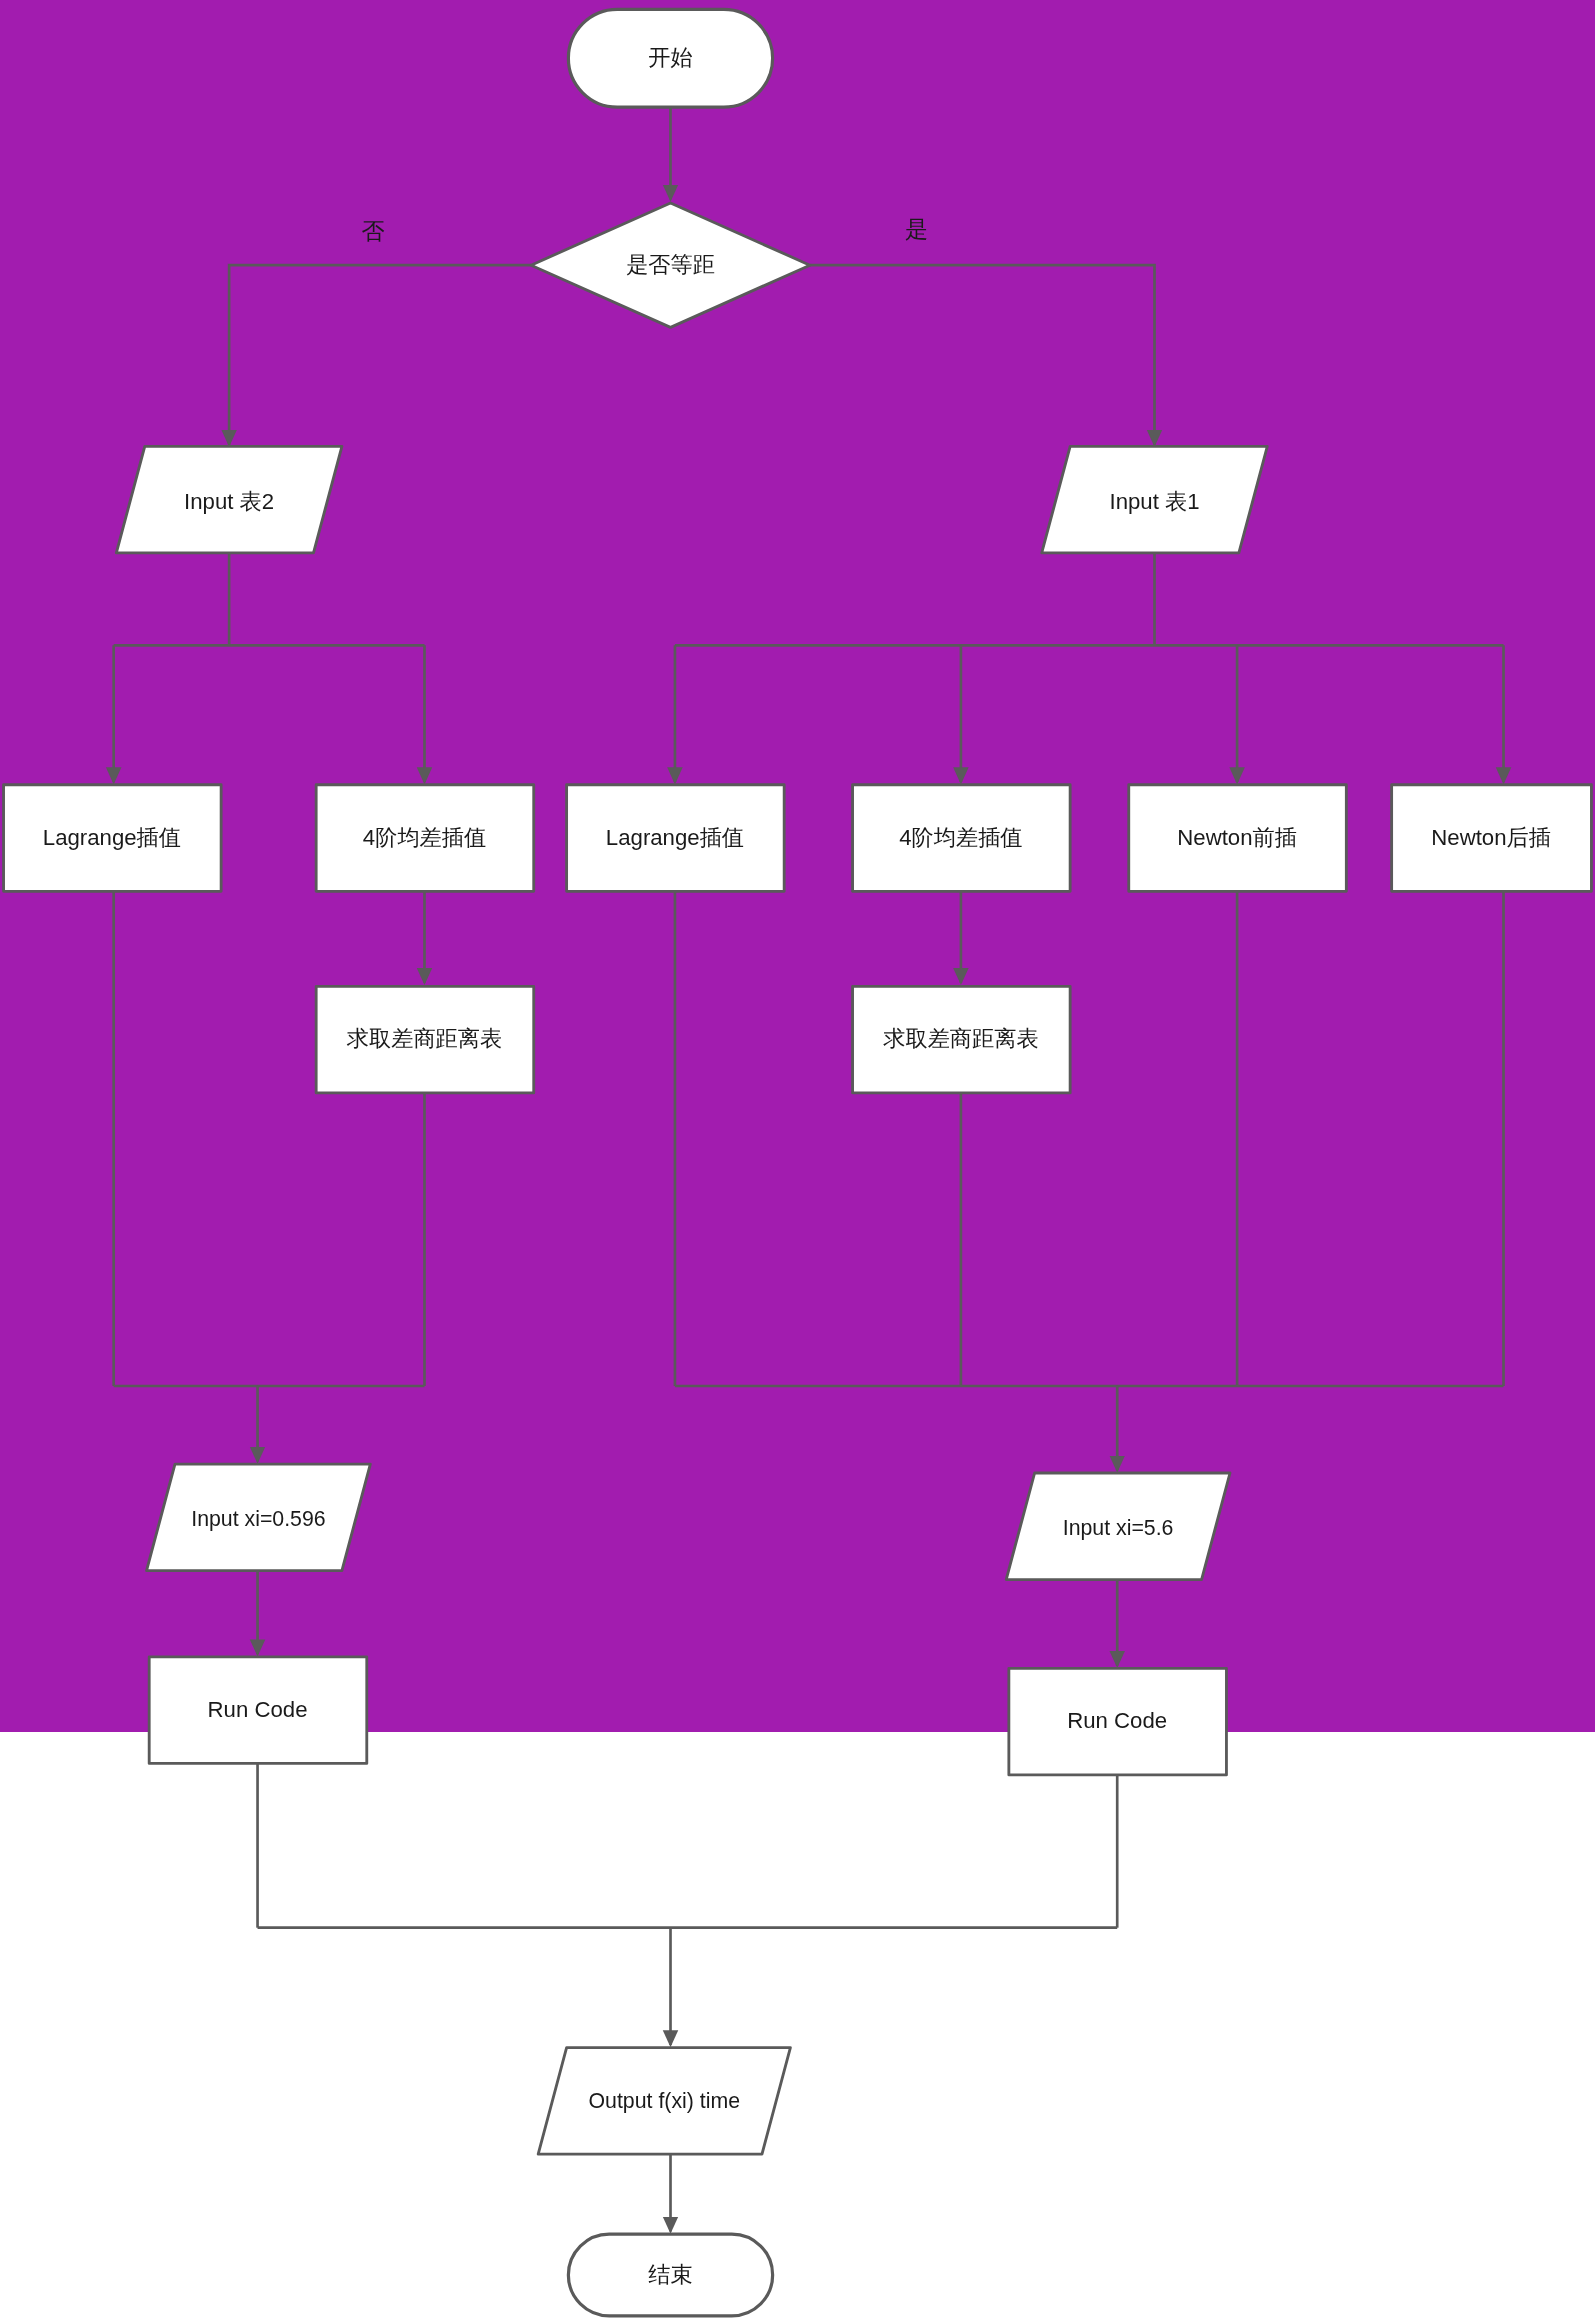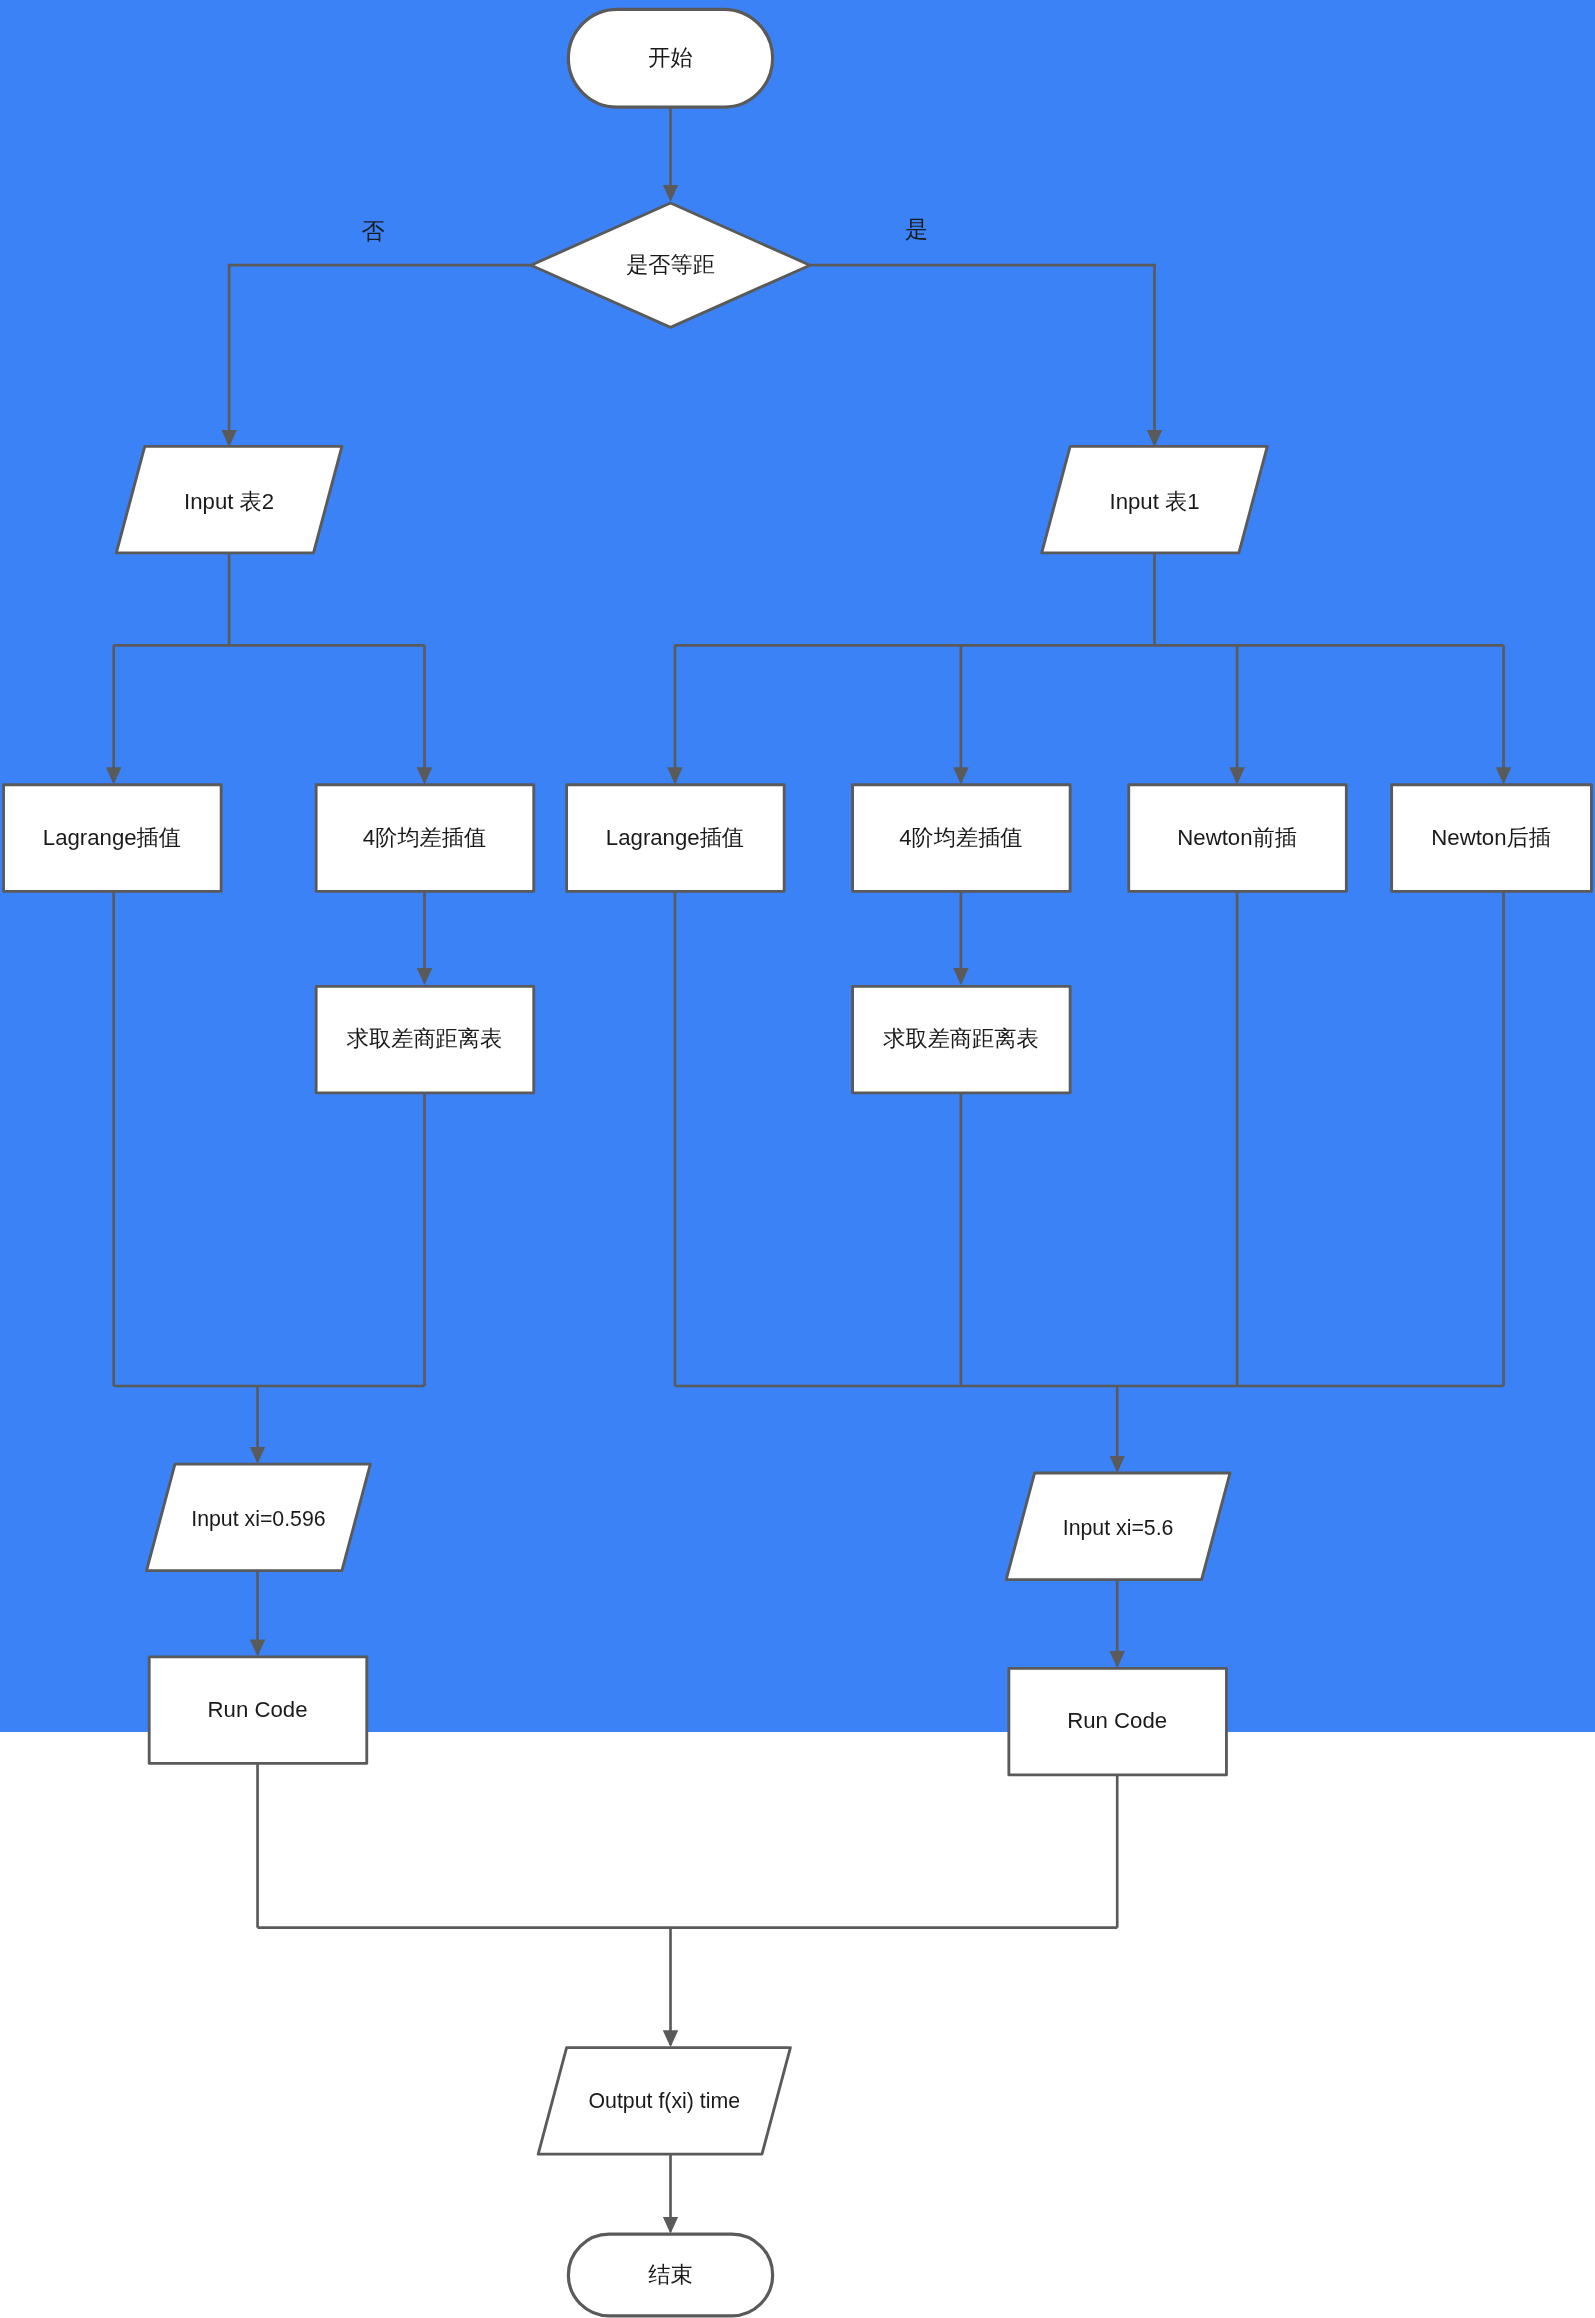--- a/index.html
+++ b/index.html
@@ -10,21 +10,21 @@
   body {
     width: 1595px;
     height: 2319px;
     font-family: "Liberation Sans", "DejaVu Sans", sans-serif;
     overflow: hidden;
   }
   #flowchart-root {
     position: relative;
     width: 1595px;
     height: 1732px;
-    background: #3b82f6;
+    background: #a21caf;
   }
   svg#flow-svg {
     display: block;
     width: 1595px;
     height: 2319px;
   }
   .node-shape {
     fill: #ffffff;
     stroke: #5a5a5a;
     stroke-width: 3.2;

